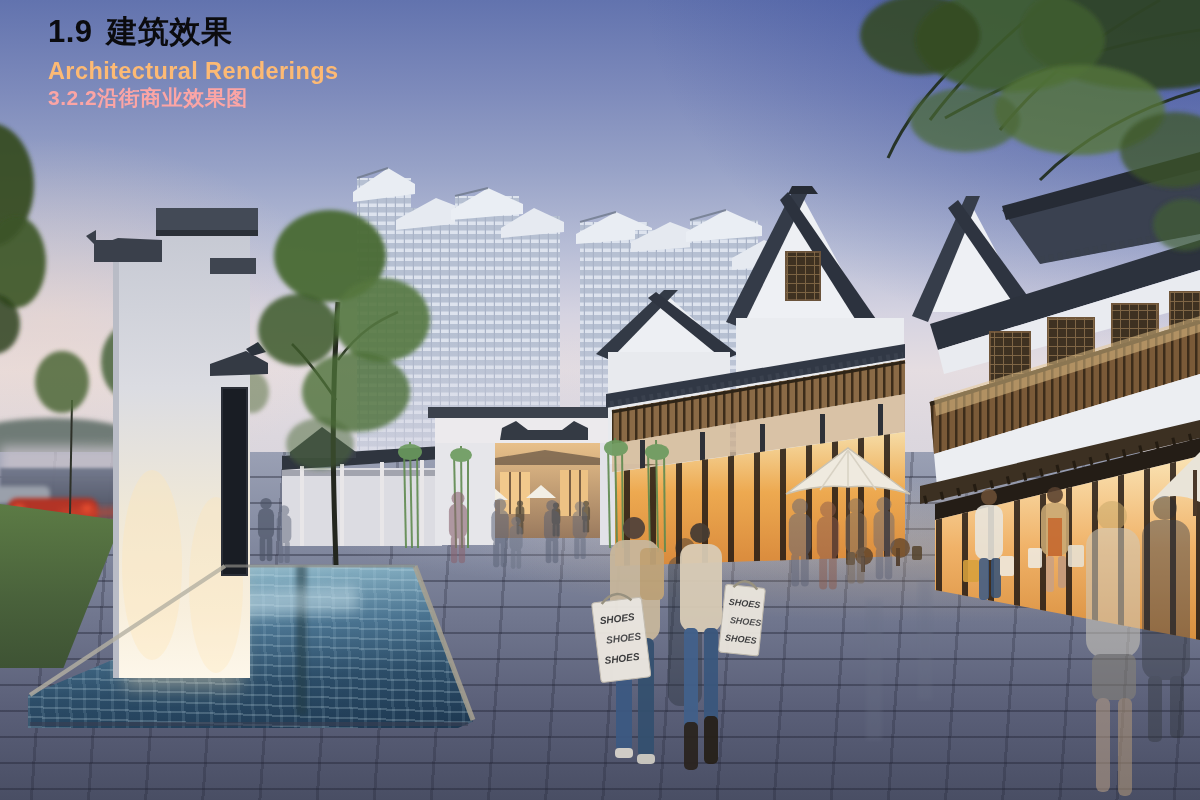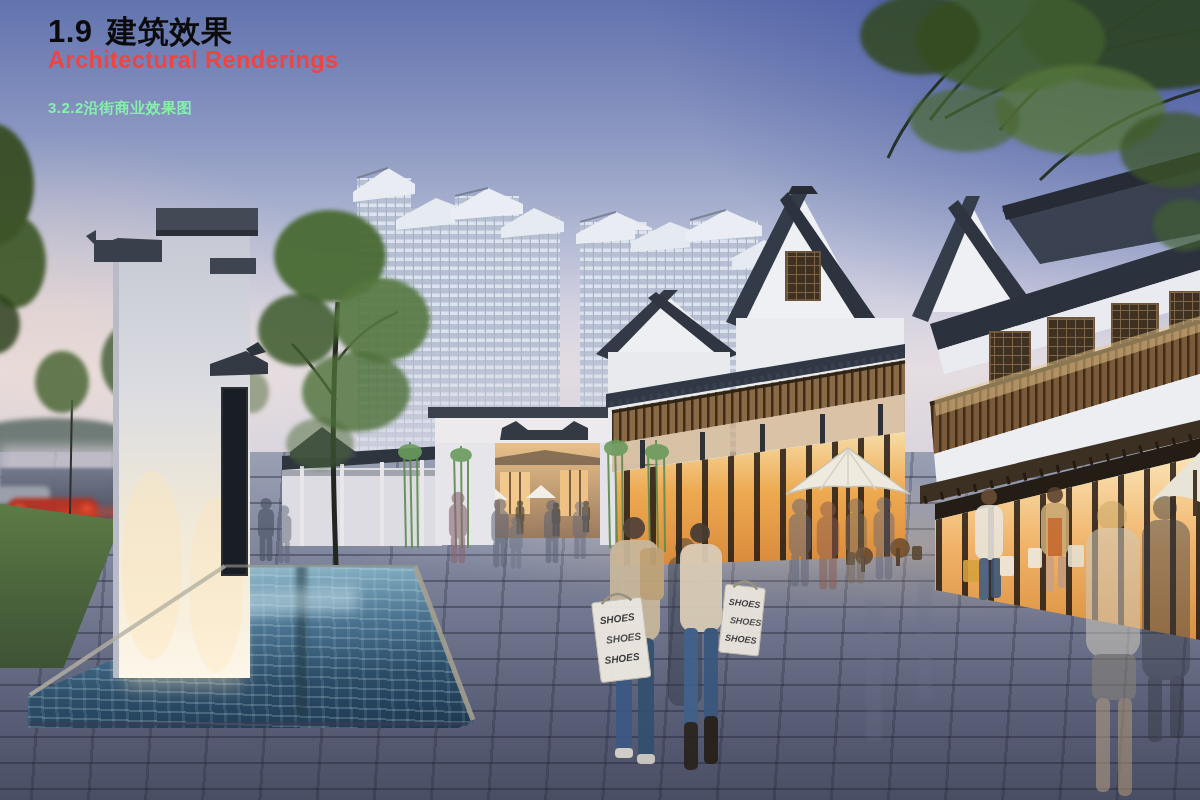--- a/index.html
+++ b/index.html
@@ -44,22 +44,22 @@
       repeating-linear-gradient(88deg, rgba(190,220,235,.12) 0 3px, transparent 3px 14px),
       linear-gradient(175deg,#b8d6de 0%,#7fa9bd 18%,#4a7390 42%,#2c4d68 68%,#1d3750 100%);}
   .pool-warm{left:96px;top:6px;width:118px;height:118px;background:#e8d7b4;opacity:.4;filter:blur(9px);}
   .pool-trunk{left:268px;top:0;width:11px;height:150px;background:#243c44;opacity:.55;filter:blur(2px);}
   .pool-shine{left:180px;top:24px;width:150px;height:26px;background:#cfe6ee;opacity:.45;filter:blur(6px);transform:rotate(-3deg);}
 
   
   .hdr{left:48px;top:16px;width:560px;}
   .title{font-size:31px;font-weight:800;color:#0b0b0e;letter-spacing:.5px;line-height:1.0;}
   .title .num{margin-right:14px;}
-  .subtitle{font-size:23.5px;font-weight:700;color:#ef4444;letter-spacing:.4px;margin-top:2px;line-height:1.0;}
-  .caption{font-size:15px;font-weight:700;color:#86efac;margin-top:26px;letter-spacing:.5px;}
+  .subtitle{font-size:23.5px;font-weight:700;color:#fdba74;letter-spacing:.4px;margin-top:13px;line-height:1.0;}
+  .caption{font-size:21px;font-weight:700;color:#fca5a5;letter-spacing:.5px;}
 
   svg text{font-family:"Liberation Sans",sans-serif;}
 </style>
 </head>
 <body>
 
 <div id="stage">
 
   <div class="abs sky"></div>
 

